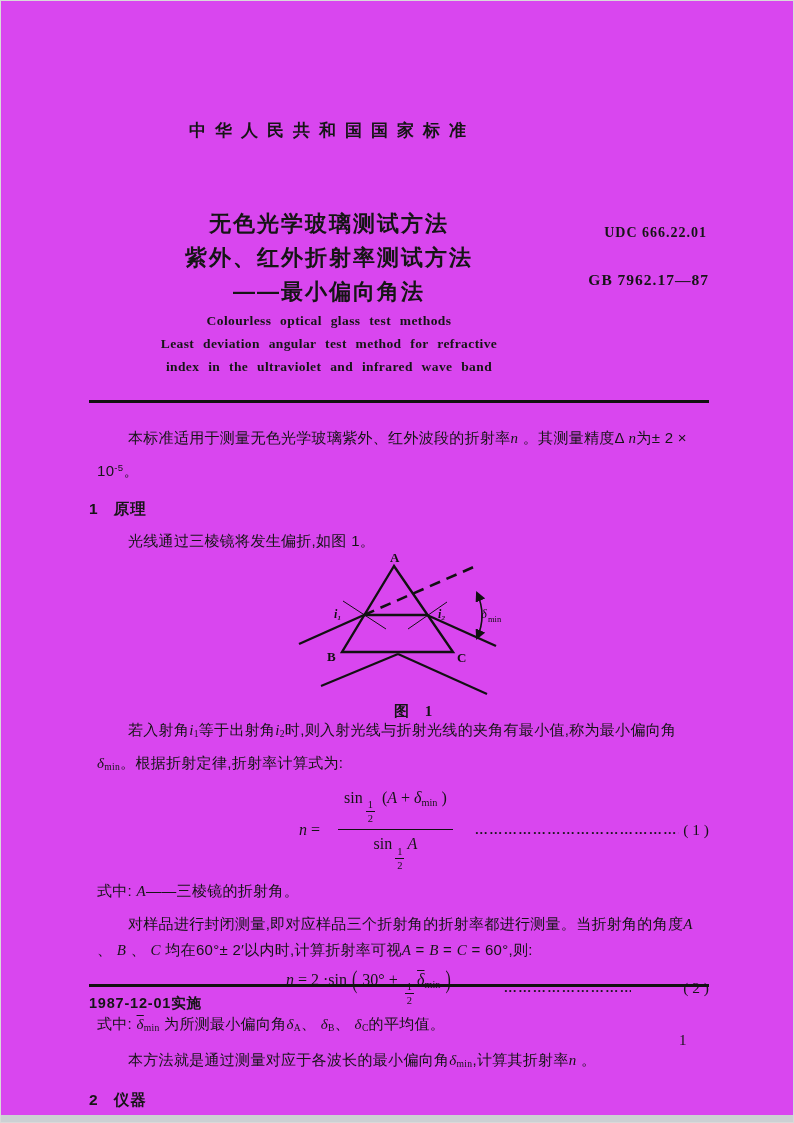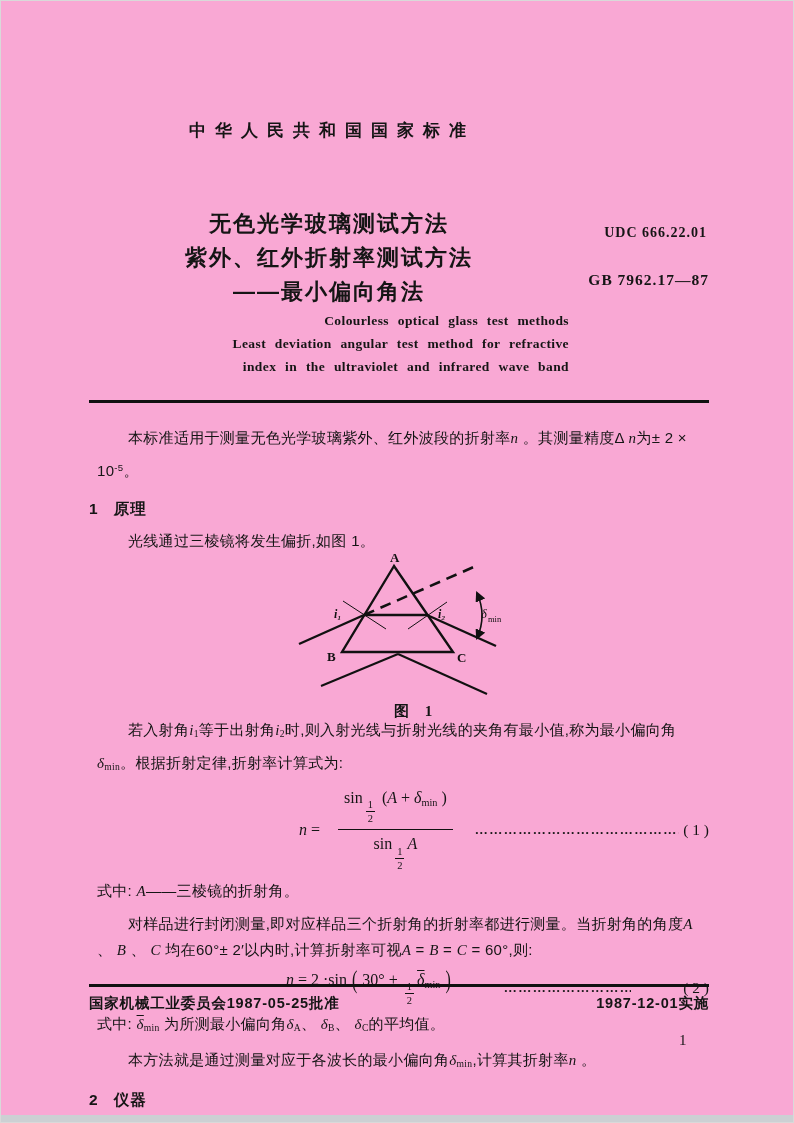--- a/index.html
+++ b/index.html
@@ -1,29 +1,29 @@
 <!DOCTYPE html>
 <html><head>
 <meta charset="utf-8">
 <style>
   html,body{margin:0;padding:0;background:#fff;}
-  .page{position:relative;width:794px;height:1123px;background:#f9a8d4;overflow:hidden;
+  .page{position:relative;width:794px;height:1123px;background:#d946ef;overflow:hidden;
         font-family:"Liberation Sans","DejaVu Sans",sans-serif;color:#151515;
         border:1px solid #d9d9d9;box-sizing:border-box;}
   .content{padding:0 84px 0 88px;}
 
   .doc-header{padding-top:118px;margin-left:100px;font-size:17px;font-weight:700;letter-spacing:9px;line-height:24px;}
 
   .title-wrap{position:relative;margin-top:64px;}
   .titles{width:480px;text-align:center;font-size:22px;font-weight:700;line-height:34px;letter-spacing:2px;}
   .udc{position:absolute;right:2px;top:18px;font-family:"Liberation Serif","DejaVu Serif",serif;
        font-weight:700;font-size:14px;letter-spacing:1px;white-space:pre;}
   .gbcode{position:absolute;right:0;top:64px;font-family:"Liberation Serif","DejaVu Serif",serif;
        font-weight:700;font-size:15.5px;letter-spacing:1px;white-space:pre;}
-  .subtitle-en{width:480px;text-align:right;font-weight:700;font-size:13.5px;line-height:23px;
+  .subtitle-en{width:480px;text-align:center;font-weight:700;font-size:13.5px;line-height:23px;
        font-family:"Liberation Serif","DejaVu Serif",serif;letter-spacing:0.4px;word-spacing:5px;}
 
   .rule-top{height:3px;background:#111;margin-top:22px;}
 
   .para{font-size:15px;line-height:30px;letter-spacing:0.3px;margin:8px;}
   .indent{text-indent:31px;}
   .intro{margin-top:20px;}
   .sec-head{margin-top:12px;font-size:15.5px;font-weight:700;letter-spacing:1px;line-height:22px;}
   .sec-no{display:inline-block;margin-right:15px;}
   .p-light{margin-top:8px;line-height:26px;}
@@ -160,18 +160,17 @@
 
     <div class="sec-head">
       <span class="sec-no">2</span><span>仪器</span>
     </div>
 
 
   </div>
 
   <div class="rule-bottom"></div>
   <div class="footer-row">
-    <span>国家机械工业委员会1987-05-25批准</span>
     <span>1987-12-01实施</span>
   </div>
   <div class="page-no">1</div>
   <div class="bottom-edge"></div>
 </div>
 
 </body></html>

